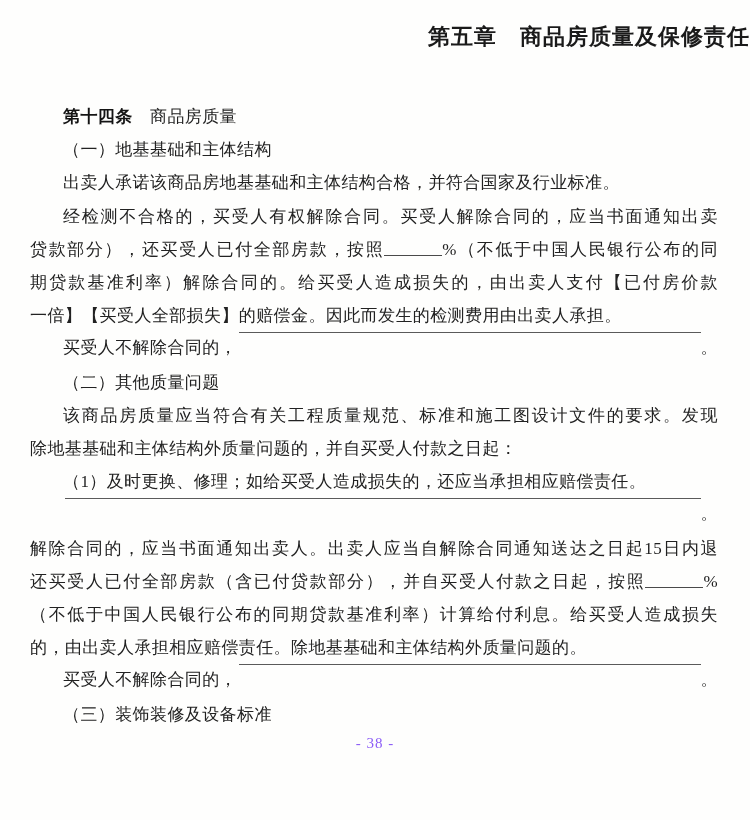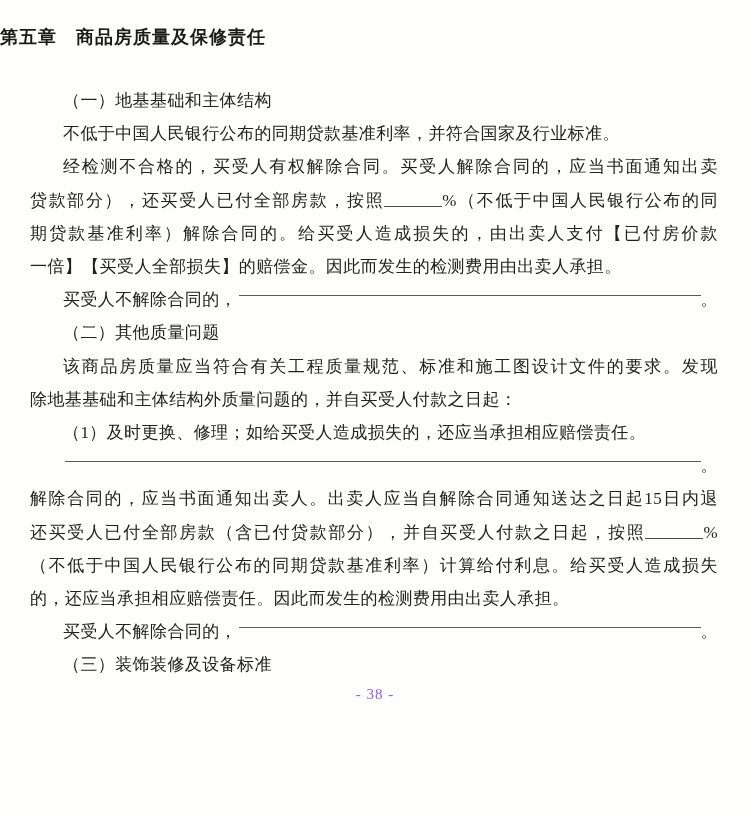--- a/index.html
+++ b/index.html
@@ -6,47 +6,48 @@
   .page{
     position:relative;
     width:750px;height:820px;
     background:#fefefdff;
     font-family:"Liberation Serif","DejaVu Serif",serif;
     color:#222222;
     overflow:hidden;
     box-sizing:border-box;
   }
   .title{
-    margin:22px 0 0 0;
-    text-align:left;
+    margin:22px 0 16px 0;
+    text-align:right;
     font-family:"Liberation Sans","DejaVu Sans",sans-serif;
     font-weight:700;
-    font-size:18px;
+    font-size:22px;
     line-height:30px;
     letter-spacing:1px;
     color:#1a1a1a;
   }
   .doc-body{
     padding:32px 32px 0 30px;
   }
   .line{
     font-size:17px;
     line-height:33.2px;
     letter-spacing:0.4px;
     white-space:nowrap;
   }
   .line.justify{
     white-space:normal;
     text-align:justify;
     text-align-last:justify;
   }
   .line.flexline{
     display:flex;
-    align-items:center;
+    align-items:flex-start;
     white-space:nowrap;
+    font-family:Liberation Mono, monospace;
   }
   .indent{padding-left:33px;}
   .bold{
     font-family:"Liberation Sans","DejaVu Sans",sans-serif;
     font-weight:700;
     color:#141414;
   }
   .blank{
     display:inline-block;
     height:2px;
@@ -68,43 +69,44 @@
     color:#8b5cf6;
   }
 </style>
 </head>
 <body>
 
 <div class="page">
   <div class="title">第五章　商品房质量及保修责任</div>
 
   <div class="doc-body">
+      <div class="line indent"><span class="bold">第十四条</span><span>　商品房质量</span></div>
       <div class="line indent"><span>（一）地基基础和主体结构</span></div>
-      <div class="line indent"><span>不低于中国人民银行公布的同期贷款基准利率，并符合国家及行业标准。</span></div>
+      <div class="line indent"><span>出卖人承诺该商品房地基基础和主体结构合格，并符合国家及行业标准。</span></div>
       <div class="line indent justify"><span>经检测不合格的，买受人有权解除合同。买受人解除合同的，应当书面通知出卖</span></div>
       <div class="line justify"><span>贷款部分），还买受人已付全部房款，按照</span><span class="blank" style="width: 58px;"></span><span>%（不低于中国人民银行公布的同</span></div>
       <div class="line justify"><span>期贷款基准利率）解除合同的。给买受人造成损失的，由出卖人支付【已付房价款</span></div>
       <div class="line"><span>一倍】【买受人全部损失】的赔偿金。因此而发生的检测费用由出卖人承担。</span></div>
       <div class="line indent flexline">
         <span>买受人不解除合同的，</span>
         <span class="fill"></span>
         <span>。</span>
       </div>
       <div class="line indent"><span>（二）其他质量问题</span></div>
       <div class="line indent justify"><span>该商品房质量应当符合有关工程质量规范、标准和施工图设计文件的要求。发现</span></div>
       <div class="line"><span>除地基基础和主体结构外质量问题的，并自买受人付款之日起：</span></div>
       <div class="line indent"><span>（1）及时更换、修理；如给买受人造成损失的，还应当承担相应赔偿责任。</span></div>
       <div class="line indent flexline">
         <span class="fill"></span>
         <span>。</span>
       </div>
       <div class="line justify"><span>解除合同的，应当书面通知出卖人。出卖人应当自解除合同通知送达之日起15日内退</span></div>
       <div class="line justify"><span>还买受人已付全部房款（含已付贷款部分），并自买受人付款之日起，按照</span><span class="blank" style="width: 58px;"></span><span>%</span></div>
       <div class="line justify"><span>（不低于中国人民银行公布的同期贷款基准利率）计算给付利息。给买受人造成损失</span></div>
-      <div class="line"><span>的，还应当承担相应赔偿责任。因此而发生的检测费用由出卖人承担。</span></div>
+      <div class="line"><span>的，由出卖人承担相应赔偿责任。除地基基础和主体结构外质量问题的。</span></div>
       <div class="line indent flexline">
         <span>买受人不解除合同的，</span>
         <span class="fill"></span>
         <span>。</span>
       </div>
       <div class="line indent"><span>（三）装饰装修及设备标准</span></div>
     </div>
 
   <div class="pageno">- 38 -</div>
 </div>

